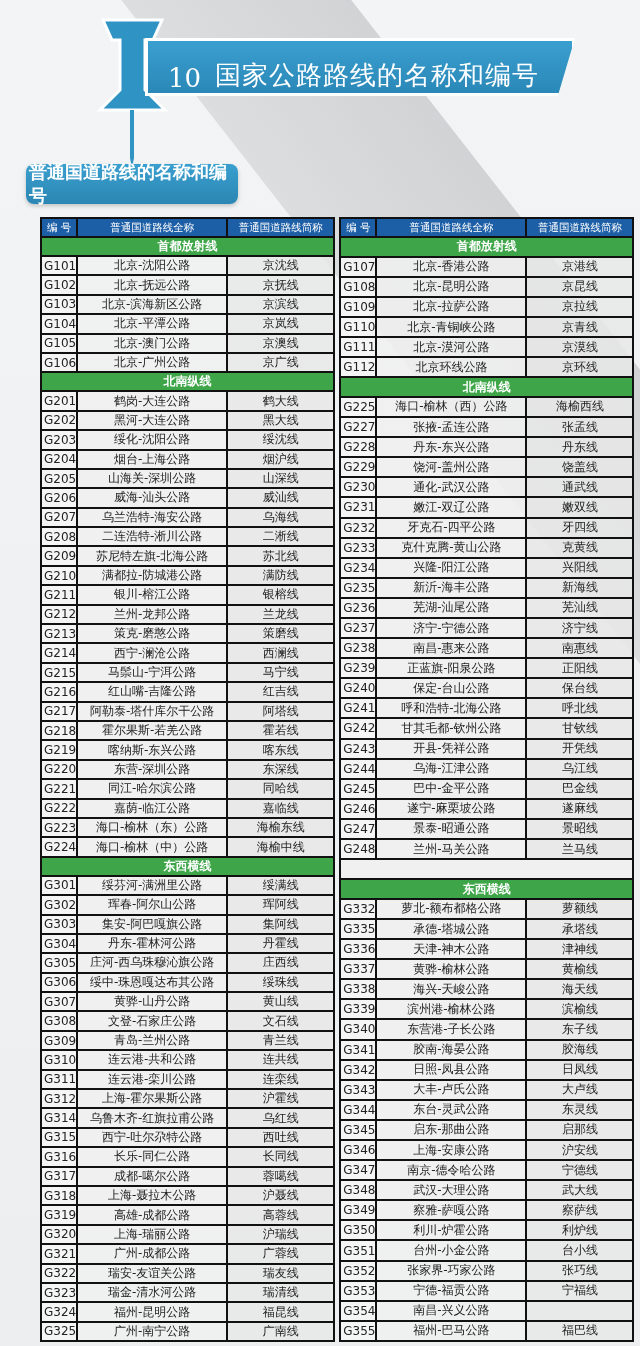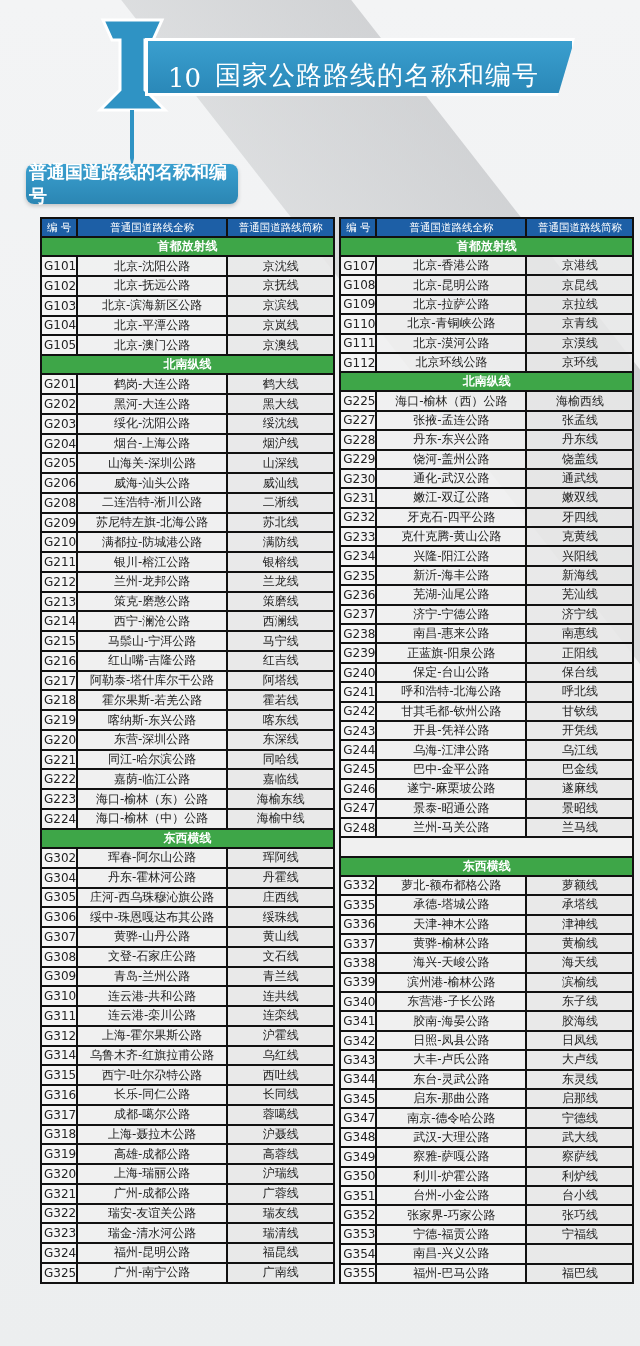--- a/index.html
+++ b/index.html
@@ -105,20 +105,25 @@
           <td class="code">G104</td>
           <td class="full">北京-平潭公路</td>
           <td class="short">京岚线</td>
         </tr>
         <tr>
           <td class="code">G105</td>
           <td class="full">北京-澳门公路</td>
           <td class="short">京澳线</td>
         </tr>
         <tr>
+          <td class="code">G106</td>
+          <td class="full">北京-广州公路</td>
+          <td class="short">京广线</td>
+        </tr>
+        <tr>
           <td colspan="3" class="group">北南纵线</td>
         </tr>
         <tr>
           <td class="code">G201</td>
           <td class="full">鹤岗-大连公路</td>
           <td class="short">鹤大线</td>
         </tr>
         <tr>
           <td class="code">G202</td>
           <td class="full">黑河-大连公路</td>
@@ -138,20 +143,25 @@
           <td class="code">G205</td>
           <td class="full">山海关-深圳公路</td>
           <td class="short">山深线</td>
         </tr>
         <tr>
           <td class="code">G206</td>
           <td class="full">威海-汕头公路</td>
           <td class="short">威汕线</td>
         </tr>
         <tr>
+          <td class="code">G207</td>
+          <td class="full">乌兰浩特-海安公路</td>
+          <td class="short">乌海线</td>
+        </tr>
+        <tr>
           <td class="code">G208</td>
           <td class="full">二连浩特-淅川公路</td>
           <td class="short">二淅线</td>
         </tr>
         <tr>
           <td class="code">G209</td>
           <td class="full">苏尼特左旗-北海公路</td>
           <td class="short">苏北线</td>
         </tr>
         <tr>
@@ -226,23 +236,33 @@
         </tr>
         <tr>
           <td class="code">G224</td>
           <td class="full">海口-榆林（中）公路</td>
           <td class="short">海榆中线</td>
         </tr>
         <tr>
           <td colspan="3" class="group">东西横线</td>
         </tr>
         <tr>
+          <td class="code">G301</td>
+          <td class="full">绥芬河-满洲里公路</td>
+          <td class="short">绥满线</td>
+        </tr>
+        <tr>
           <td class="code">G302</td>
           <td class="full">珲春-阿尔山公路</td>
           <td class="short">珲阿线</td>
+        </tr>
+        <tr>
+          <td class="code">G303</td>
+          <td class="full">集安-阿巴嘎旗公路</td>
+          <td class="short">集阿线</td>
         </tr>
         <tr>
           <td class="code">G304</td>
           <td class="full">丹东-霍林河公路</td>
           <td class="short">丹霍线</td>
         </tr>
         <tr>
           <td class="code">G305</td>
           <td class="full">庄河-西乌珠穆沁旗公路</td>
           <td class="short">庄西线</td>
@@ -564,20 +584,25 @@
           <td class="code">G344</td>
           <td class="full">东台-灵武公路</td>
           <td class="short">东灵线</td>
         </tr>
         <tr>
           <td class="code">G345</td>
           <td class="full">启东-那曲公路</td>
           <td class="short">启那线</td>
         </tr>
         <tr>
+          <td class="code">G346</td>
+          <td class="full">上海-安康公路</td>
+          <td class="short">沪安线</td>
+        </tr>
+        <tr>
           <td class="code">G347</td>
           <td class="full">南京-德令哈公路</td>
           <td class="short">宁德线</td>
         </tr>
         <tr>
           <td class="code">G348</td>
           <td class="full">武汉-大理公路</td>
           <td class="short">武大线</td>
         </tr>
         <tr>

